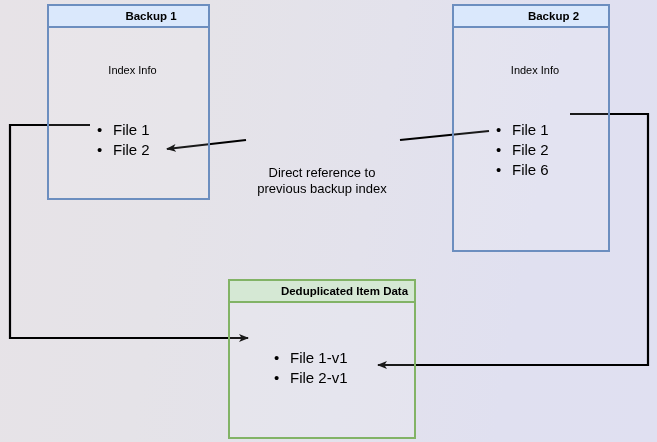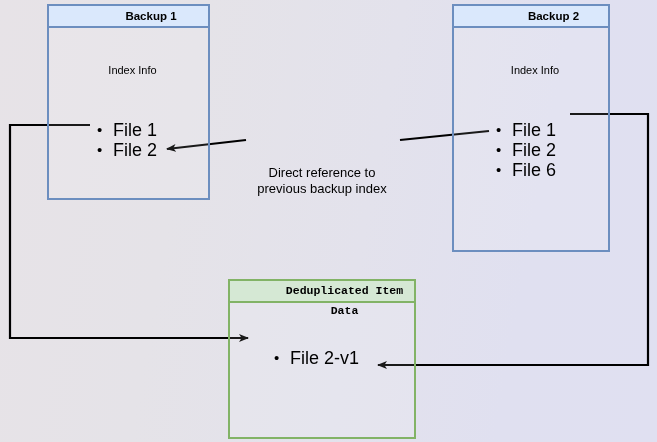--- a/index.html
+++ b/index.html
@@ -61,41 +61,40 @@
   .blue .node-header {
     background: #dae8fc;
     border-bottom-color: #6c8ebf;
   }
   .green {
     border-color: #82b366;
   }
   .green .node-header {
     background: #d5e8d4;
     border-bottom-color: #82b366;
-    font-family: Liberation Mono, monospace;
   }
 
   .body-title {
     position: absolute;
     left: 8px;
     right: 0;
     text-align: center;
     font-size: 11px;
     color: #000;
   }
 
   ul.filelist {
     position: absolute;
     margin: 0;
     padding: 0;
     list-style: none;
   }
   ul.filelist li {
     position: relative;
-    font-size: 18px;
+    font-size: 15px;
     line-height: 20px;
     color: #000;
     padding-left: 16px;
     white-space: nowrap;
   }
   ul.filelist li::before {
     content: "\2022";
     position: absolute;
     left: 0;
     top: -1px;
@@ -168,20 +167,21 @@
         <li>File 2</li>
         <li>File 6</li>
       </ul>
     </div>
   </div>
 
   <div class="node green" id="node-dedup">
     <div class="node-header">Deduplicated Item Data</div>
     <div class="node-body">
       <ul class="filelist">
+        <li>File 1-v1</li>
         <li>File 2-v1</li>
       </ul>
     </div>
   </div>
 
   <div class="caption" id="caption-direct-ref">Direct reference to
 previous backup index</div>
 
 </div>
 

